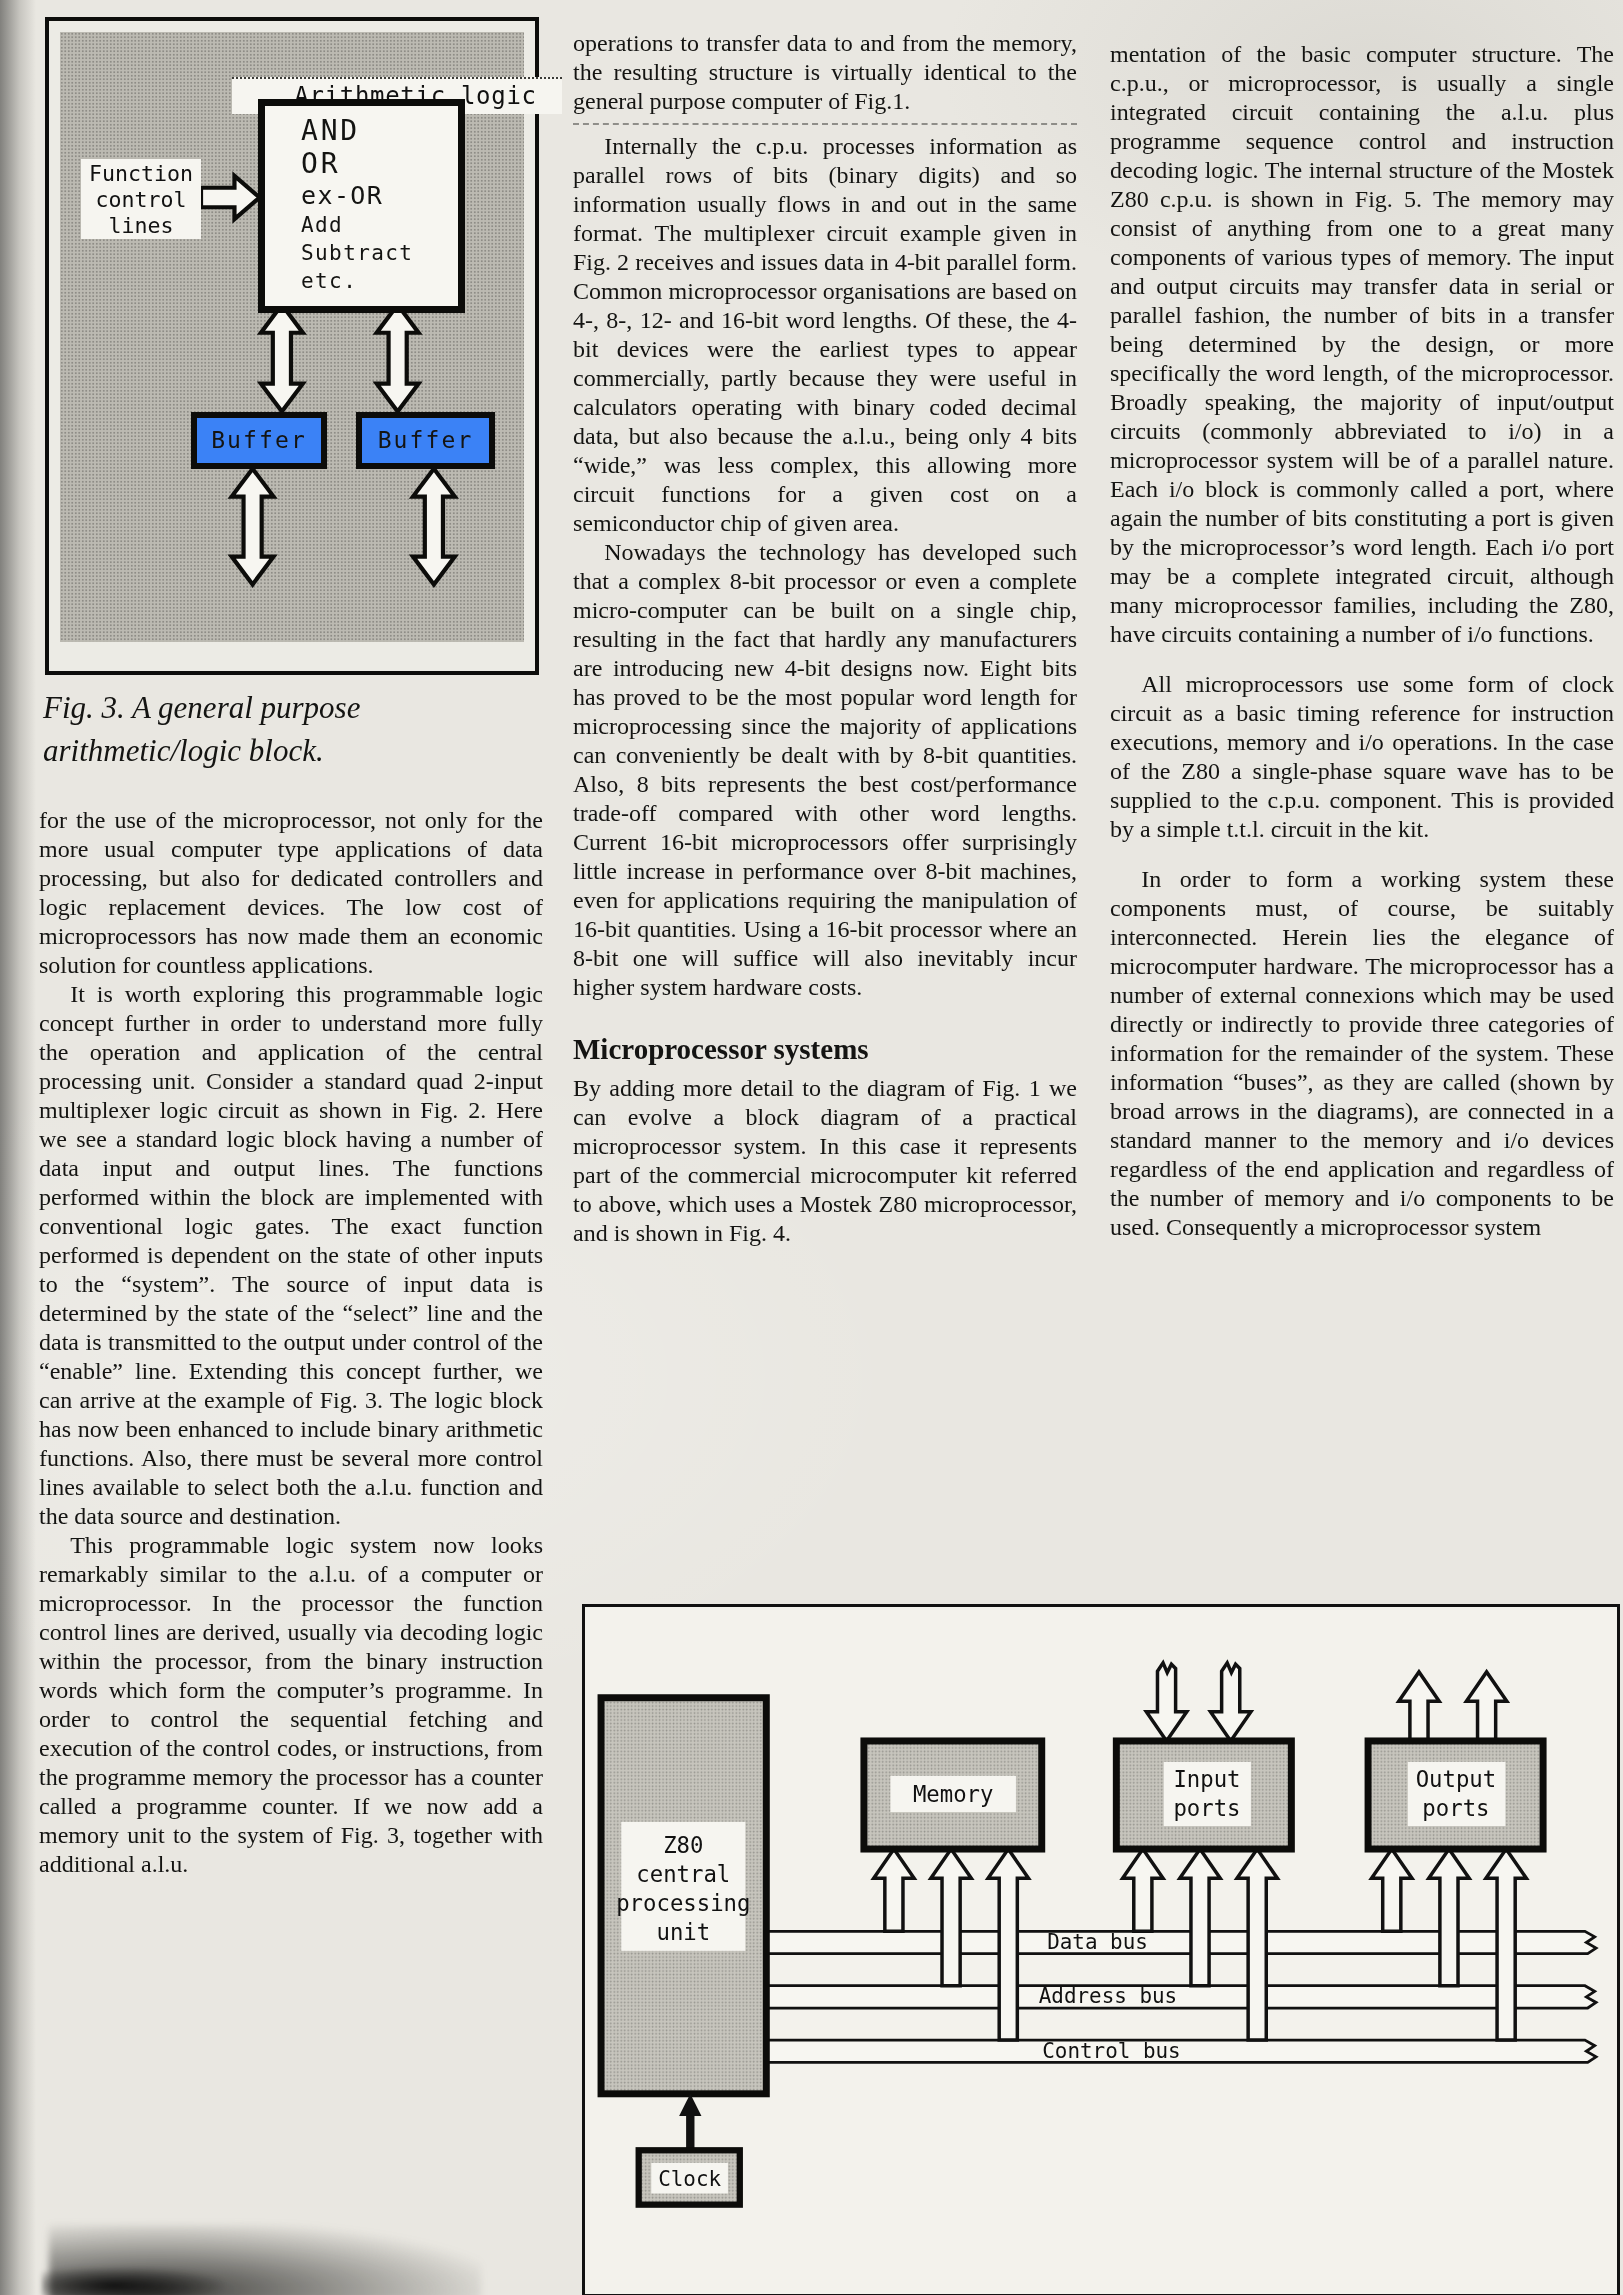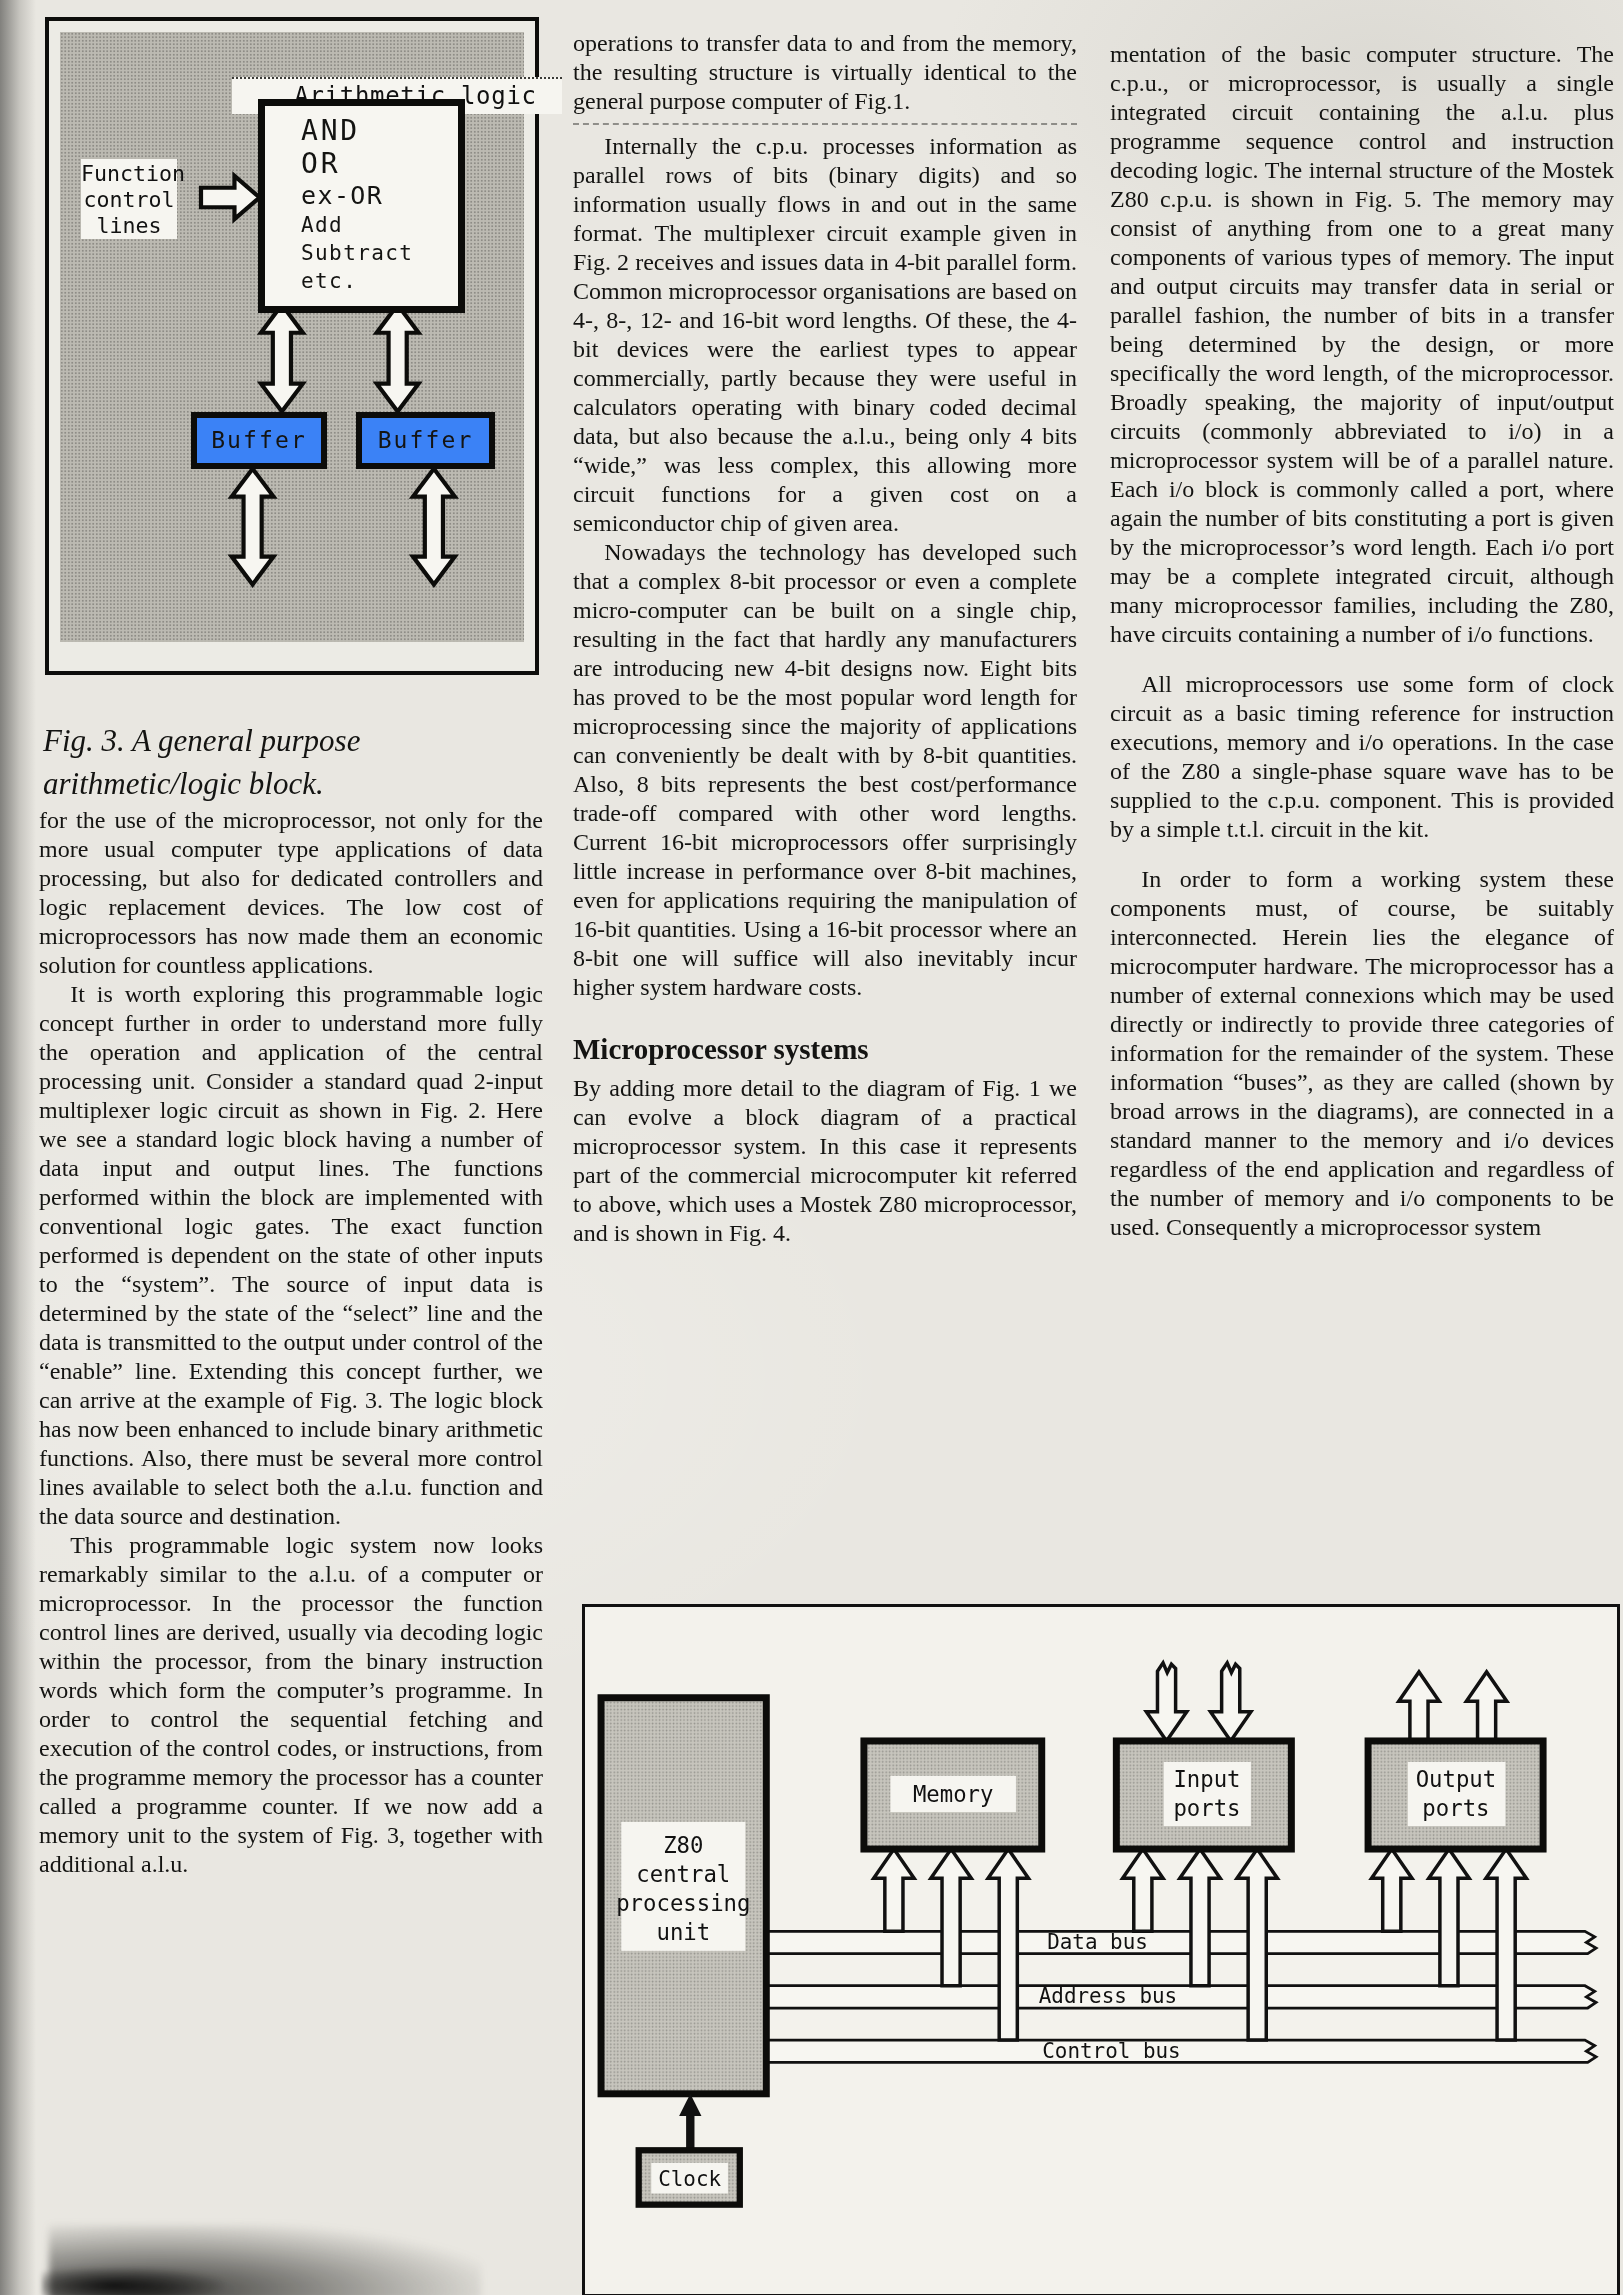--- a/index.html
+++ b/index.html
@@ -72,36 +72,36 @@
   .alu-box{
     position:absolute;left:209px;top:78px;width:157px;height:192px;
     background:#f7f6f1;border:7px solid #0c0c0a;
     padding:8.4px 0 0 36px;text-align:left;
     font-family:"DejaVu Sans Mono", monospace;
   }
   .alu-line-big{font-size:28px;line-height:33px;letter-spacing:2.8px;}
   .alu-line-mid{font-size:25px;line-height:31px;letter-spacing:1.4px;}
   .alu-line-sm{font-size:21px;line-height:28px;letter-spacing:1.4px;}
   .fc-label{
-    left:32px;top:138px;width:96px;height:78px;
+    left:32px;top:138px;width:120px;height:78px;
     font-size:21.6px;line-height:26px;padding-top:2.8px;letter-spacing:0;
   }
   .buffer-box{
     position:absolute;top:391px;height:45px;
     background:#3b82f6;border:6.3px solid #0c0c0a;
     font-family:"DejaVu Sans Mono", monospace;
     font-size:23px;line-height:45px;letter-spacing:2.1px;text-align:center;
   }
   .buffer-left{left:142px;width:124px;}
   .buffer-right{left:307px;width:127px;}
   .fig3-arrows{position:absolute;left:0;top:0;width:486px;height:650px;}
 
   .fig3-caption{
     position:absolute;left:43px;top:686px;width:363px;
-    font-style:italic;font-size:31px;line-height:43px;text-align:left;margin-top:33px;
+    font-style:italic;font-size:31px;line-height:43px;text-align:left;
   }
 
   
   .fig4{
     position:absolute;left:582px;top:1604px;width:1032px;height:687px;
     border:3.5px solid #111;background:#f3f2ec;
   }
   .fig4 svg{position:absolute;left:0;top:0;}
   .fig4 text{
     font-family:"DejaVu Sans Mono", monospace;

